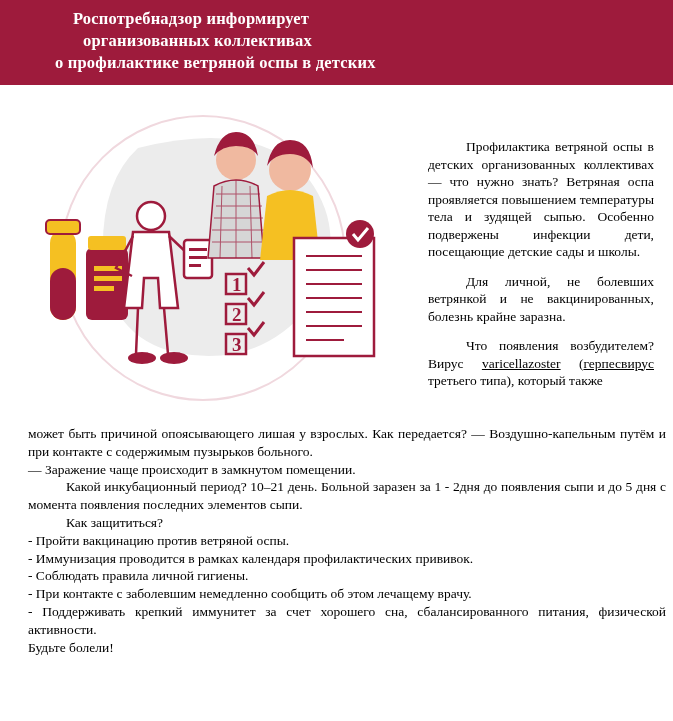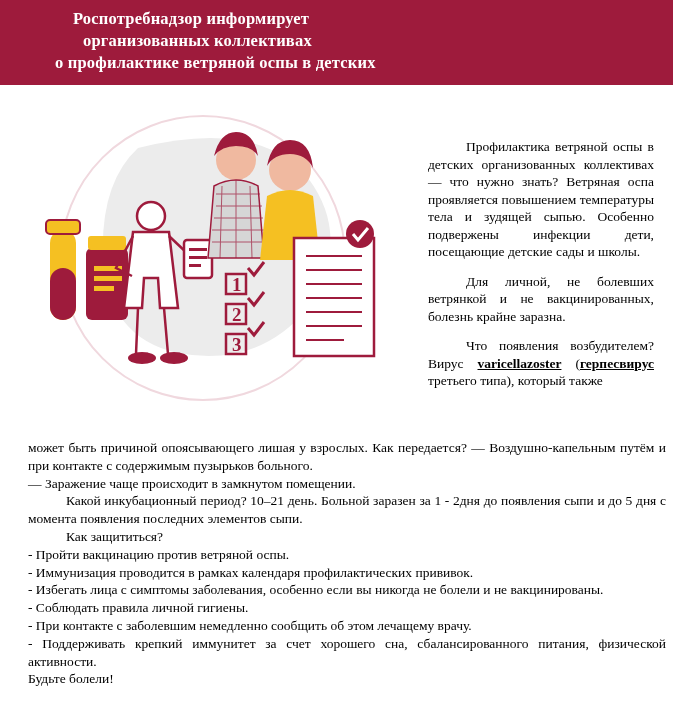--- a/index.html
+++ b/index.html
@@ -56,27 +56,27 @@
     left: 416px;
     top: 126px;
     width: 250px;
     text-align: justify;
     font-size: 13.5px;
     line-height: 17.5px;
   }
   .right-col p { margin: 12px; }
   .right-col p + p { margin-top: 0px; }
   .indent { text-indent: 38px; }
-  .underline { text-decoration: underline; font-weight: bold; }
+  .underline { text-decoration: underline; }
 
   
   .body-text {
     position: absolute;
     left: 28px;
-    top: 439px;
+    top: 425px;
     width: 638px;
     font-size: 13.5px;
     line-height: 17.8px;
     text-align: justify;
   }
   .body-text p { margin: 0; }
   .body-text .hang { text-indent: 0; }
   .body-text .ind { text-indent: 38px; }
   .body-text .listline { text-align: justify; }
   .final {
@@ -185,18 +185,17 @@
   <p class="indent"><span>Что появления возбудителем? Вирус </span><span class="underline">varicellazoster</span><span> (</span><span class="underline">герпесвирус</span><span> третьего типа), который также</span></p>
 </div>
 
 <div class="body-text">
   <p class="hang">может быть причиной опоясывающего лишая у взрослых. Как передается? — Воздушно-капельным путём и при контакте с содержимым пузырьков больного.</p>
   <p class="hang"> — Заражение чаще происходит в замкнутом помещении.</p>
   <p class="ind">Какой инкубационный период? 10–21 день. Больной заразен за 1 - 2дня до появления сыпи и до 5 дня с момента появления последних элементов сыпи.</p>
   <p class="ind">Как защититься?</p>
   <p class="listline">- Пройти вакцинацию против ветряной оспы.</p>
   <p class="listline">- Иммунизация проводится в рамках календаря профилактических прививок.</p>
-  <p class="listline">- Избегать лица с симптомы заболевания, особенно если вы никогда не болели и не вакцинированы.</p>
   <p class="listline">- Соблюдать правила личной гигиены.</p>
   <p class="listline">- При контакте с заболевшим немедленно сообщить об этом лечащему врачу.</p>
   <p class="listline">- Поддерживать крепкий иммунитет за счет хорошего сна, сбалансированного питания, физической активности.</p>
   <p class="final">Будьте болели!</p>
 </div>
 
 </body></html>

